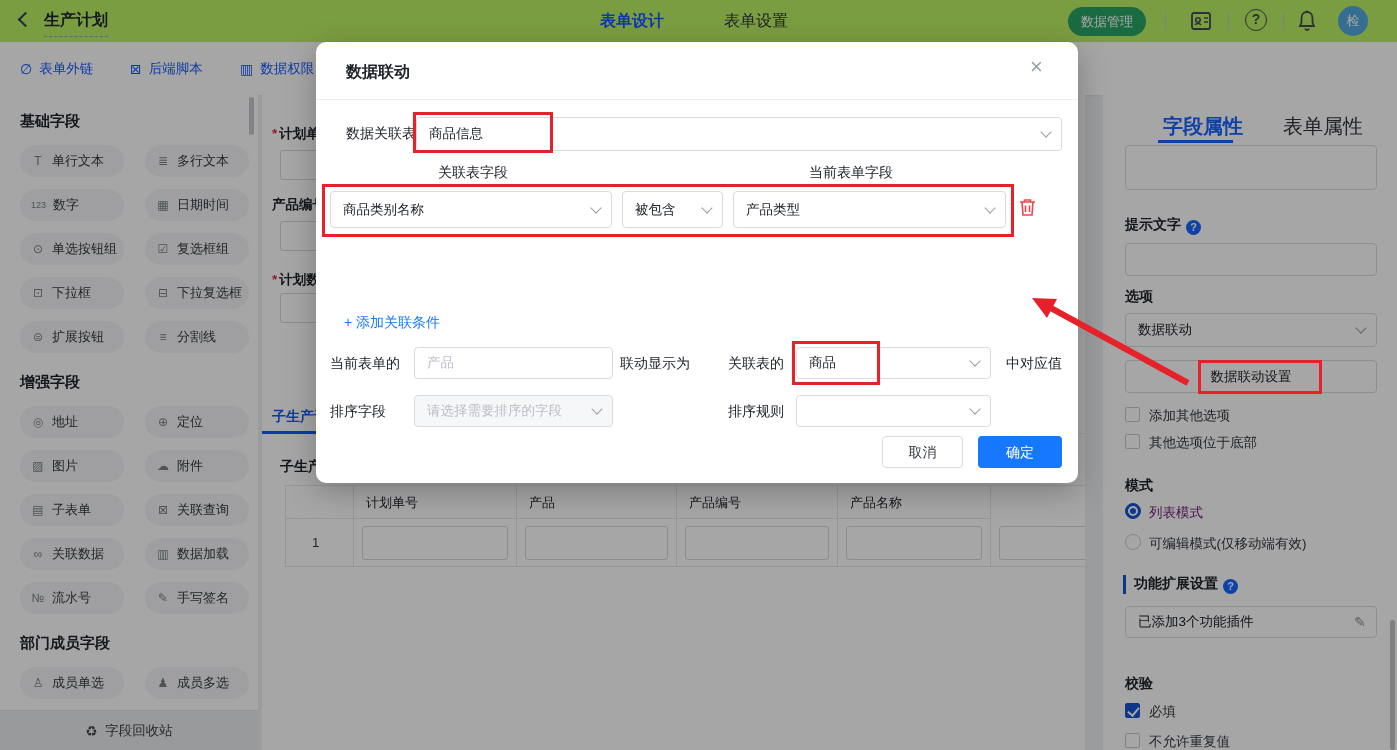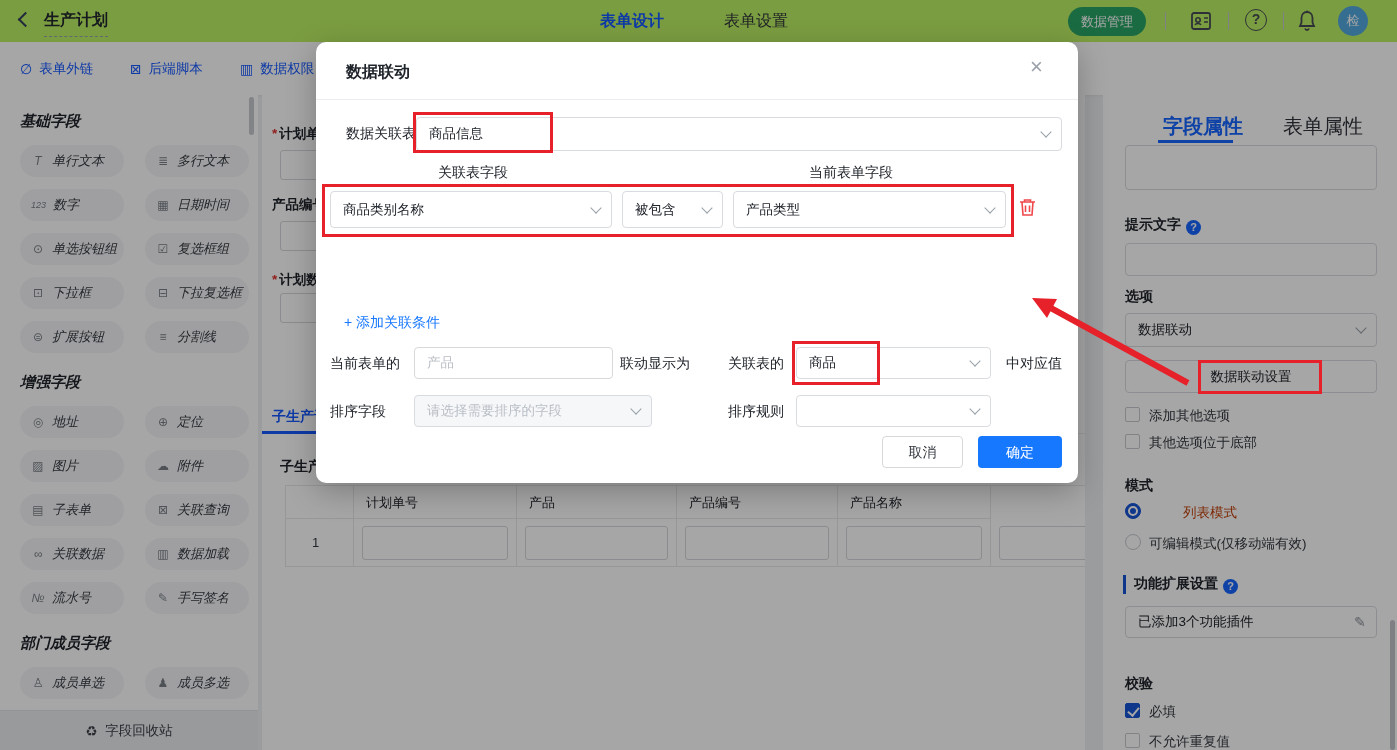--- a/index.html
+++ b/index.html
@@ -33,21 +33,21 @@
   .pv-btn { position:absolute; left:1172px; top:57px; width:69px; height:31px; border:1px solid #1766ff;
     border-radius:16px; color:#1766ff; background:#fff; font-size:13.5px; text-align:center; line-height:29px; cursor:pointer; }
   .sv-btn { position:absolute; left:1255px; top:57px; width:67px; height:31px; border-radius:16px;
     background:#1758e8; color:#fff; font-size:13.5px; text-align:center; line-height:31px; cursor:pointer; }
   .sh-btn { position:absolute; left:1339px; top:56px; width:31px; height:31px; border-radius:50%;
     background:#fff; border:1px solid #dfe2e7; cursor:pointer; display:flex; align-items:center; justify-content:center; }
 
   
   .sbar { position:absolute; left:0; top:95px; width:258px; height:655px; background:#fff; padding:17px 0 0 20px; }
   .sec-t { font-size:15px; font-weight:bold; color:#20242b; margin-bottom:14px; }
-  .sec { margin-bottom:20px;font-style:italic; }
+  .sec { margin-bottom:20px; }
   .pill-grid { display:grid; grid-template-columns:104px 104px; grid-gap:12px 21px; }
   .pill { height:32px; border-radius:16px; background:#f4f5f7; display:flex; align-items:center;
     padding-left:11px; gap:7px; cursor:grab; }
   .pill .gly { color:#7a8087; font-size:12px; min-width:14px; text-align:center; }
   .pill .lb { font-size:13px; color:#33383f; white-space:nowrap; }
   .sb-scroll { position:absolute; left:249px; top:2px; width:5px; height:38px; border-radius:3px; background:#c6c9ce; }
   .recycle-bar { position:absolute; left:0; bottom:0; width:258px; height:40px; background:#ecedf0;
     border-top:1px solid #e1e3e7; display:flex; align-items:center; justify-content:center; gap:8px;
     font-size:13.5px; color:#3c4147; cursor:pointer; z-index:5; }
 
@@ -84,21 +84,21 @@
   .sel.ph { color:#b9bec6; }
   .sel.gray { background:#f6f7f9; }
   .cb { position:absolute; width:15px; height:15px; border:1px solid #c6cad0; border-radius:2px; background:#fff; cursor:pointer; }
   .cb.checked { background:#1655d6; border-color:#1655d6; }
   .cb.checked::after { content:''; position:absolute; left:4px; top:1px; width:5px; height:9px;
     border-right:2px solid #fff; border-bottom:2px solid #fff; transform:rotate(40deg); }
   .rd { position:absolute; width:16px; height:16px; border:1px solid #c6cad0; border-radius:50%; background:#fff; cursor:pointer; }
   .rd.selected { background:#1655d6; border-color:#1655d6; }
   .rd.selected::after { content:''; position:absolute; inset:2px; border-radius:50%; border:2.5px solid #fff; }
   .opt-lbl { position:absolute; font-size:13.5px; color:#33383f; }
-  .opt-lbl.blue { color:#c2410c;margin-left:34px; }
+  .opt-lbl.blue { color:#701a75; }
   .vbar-lbl { border-left:3px solid #1655d6; padding-left:8px; }
   .rp-scroll { position:absolute; left:287px; top:525px; width:5px; height:130px; border-radius:3px; background:#c2c5ca; }
 
   
   .overlay { position:absolute; inset:0; background:rgba(0,0,0,0.35); z-index:50; }
   .modal { position:absolute; left:316px; top:42px; width:762px; height:441px; background:#fff;
     border-radius:10px; box-shadow:0 8px 30px rgba(0,0,0,.25); z-index:100; }
   .m-title { position:absolute; left:30px; top:20px; font-size:16px; font-weight:bold; color:#20242b; }
   .m-close { position:absolute; left:714px; top:12px; font-size:22px; color:#9ba1aa; cursor:pointer; }
   .m-div { position:absolute; left:0; top:57px; width:762px; height:1px; background:#ebedf0; }
@@ -417,21 +417,21 @@
     </div>
     <div class="m-lbl" style="left:304px; top:313px;">联动显示为</div>
     <div class="m-lbl" style="left:412px; top:313px;">关联表的</div>
     <div class="sel" style="left:480px; top:305px; width:195px; height:32px;">
       <span>商品</span>
       <span class="chev"></span>
     </div>
     <div class="m-lbl" style="left:690px; top:313px;">中对应值</div>
 
     <div class="m-lbl" style="left:14px; top:361px;">排序字段</div>
-    <div class="sel ph gray" style="left:98px; top:353px; width:238px; height:32px;">
+    <div class="sel ph gray" style="left:98px; top:353px; width:199px; height:32px;">
       <span>请选择需要排序的字段</span>
       <span class="chev"></span>
     </div>
     <div class="m-lbl" style="left:412px; top:361px;">排序规则</div>
     <div class="sel" style="left:480px; top:353px; width:195px; height:32px;">
       <span class="chev"></span>
     </div>
 
     <div class="btn-cancel">取消</div>
     <div class="btn-ok">确定</div>

